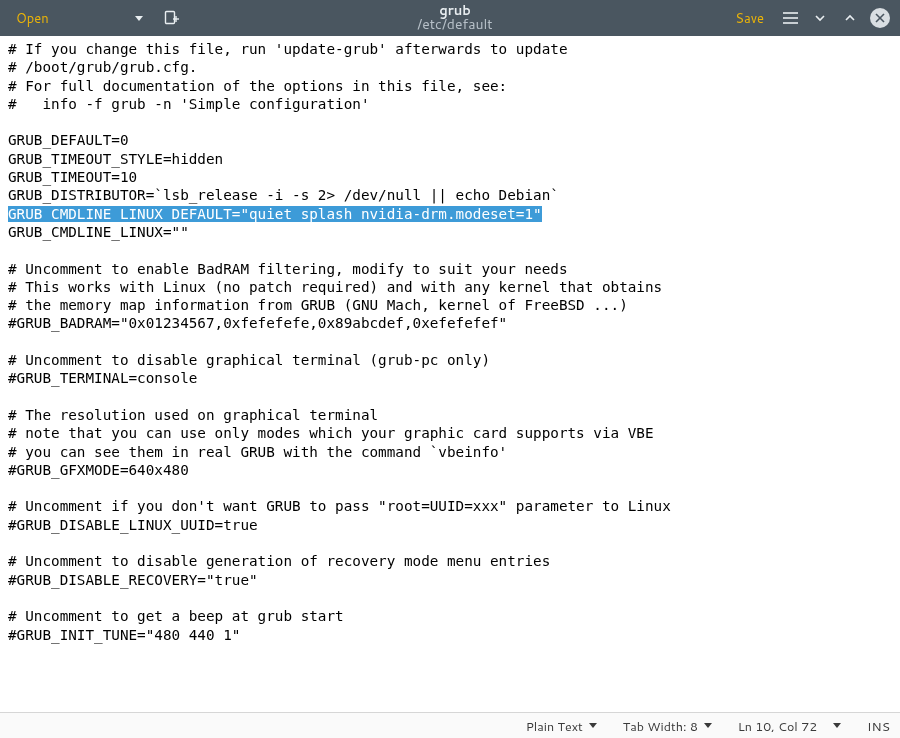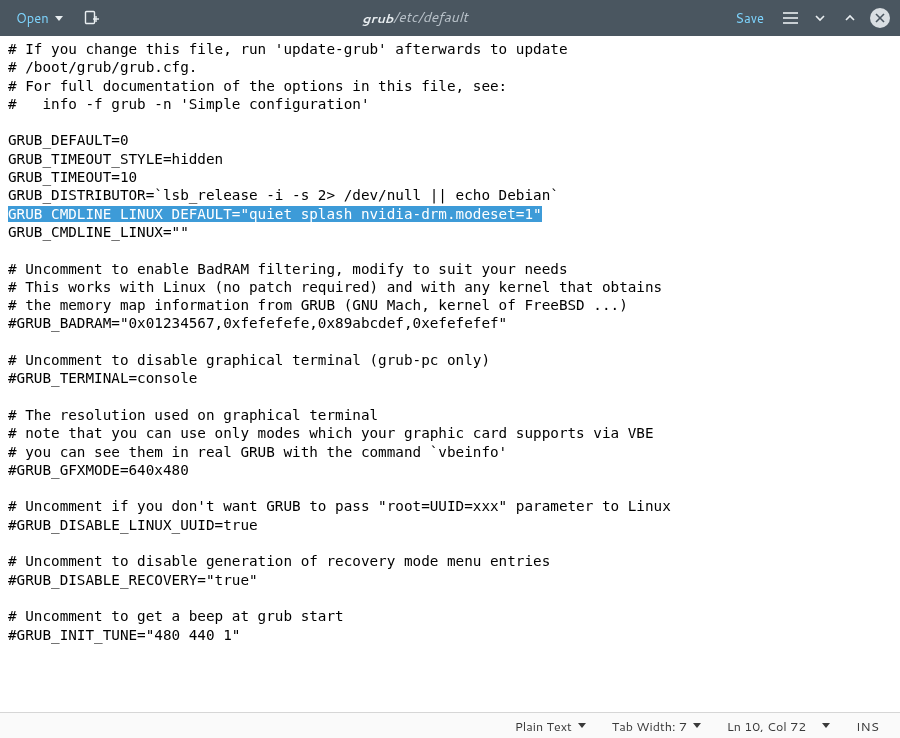--- a/index.html
+++ b/index.html
@@ -16,33 +16,33 @@
     gap: 4px;
   }
   .hb-btn {
     display: inline-flex;
     align-items: center;
     justify-content: center;
     height: 28px;
     padding: 0 10px;
     border-radius: 4px;
     cursor: pointer;
-    color: #7dd3fc;
+    color: #eab308;
+    gap: 40px;
   }
   .hb-btn.iconbtn { padding: 0; width: 28px; }
   .hb-title {
     flex: 1;
     text-align: center;
     line-height: 1.1;
     display: flex;
-    flex-direction: row;
+    flex-direction: column;
     align-items: center;
-    justify-content: center;
+    justify-content: flex-end;
     color: #e9eef1;
-    font-style: italic;
   }
   .hb-title .fname { font-weight: 600; font-size: 13px; }
   .hb-title .fpath { font-size: 14px; color: #b7c0c8; }
   .hb-right { display: flex; align-items: flex-end; gap: 2px; }
   .close-circle {
     width: 20px; height: 20px; border-radius: 50%;
     background: #d9dee2; display: flex; align-items: center; justify-content: center;
   }
   .close-circle svg line { stroke: #4a5660; }
   svg { display: block; }
@@ -66,21 +66,21 @@
   }
   
   .statusbar {
     height: 26px;
     border-top: 1px solid #d6d6d6;
     background: #fafafa;
     display: flex;
     align-items: center;
     font-size: 12.5px;
     color: #3a3a3a;
-    padding: 0 21px;
+    padding: 0 10px;
     gap: 26px;
   }
   .statusbar .spacer { flex: 1; }
   .sb-item {
     display: inline-flex; align-items: center; gap: 6px;
     cursor: pointer;
   }
   .sb-item.nonclick { cursor: default; }
   .tri-down {
     width: 0; height: 0;
@@ -157,21 +157,21 @@
 
 <div class="editor-area" id="editor"><div class="line"># If you change this file, run 'update-grub' afterwards to update</div><div class="line"># /boot/grub/grub.cfg.</div><div class="line"># For full documentation of the options in this file, see:</div><div class="line">#   info -f grub -n 'Simple configuration'</div><div class="line">&nbsp;</div><div class="line">GRUB_DEFAULT=0</div><div class="line">GRUB_TIMEOUT_STYLE=hidden</div><div class="line">GRUB_TIMEOUT=10</div><div class="line">GRUB_DISTRIBUTOR=`lsb_release -i -s 2&gt; /dev/null || echo Debian`</div><div class="line"><span class="sel">GRUB_CMDLINE_LINUX_DEFAULT="quiet splash nvidia-drm.modeset=1"</span></div><div class="line">GRUB_CMDLINE_LINUX=""</div><div class="line">&nbsp;</div><div class="line"># Uncomment to enable BadRAM filtering, modify to suit your needs</div><div class="line"># This works with Linux (no patch required) and with any kernel that obtains</div><div class="line"># the memory map information from GRUB (GNU Mach, kernel of FreeBSD ...)</div><div class="line">#GRUB_BADRAM="0x01234567,0xfefefefe,0x89abcdef,0xefefefef"</div><div class="line">&nbsp;</div><div class="line"># Uncomment to disable graphical terminal (grub-pc only)</div><div class="line">#GRUB_TERMINAL=console</div><div class="line">&nbsp;</div><div class="line"># The resolution used on graphical terminal</div><div class="line"># note that you can use only modes which your graphic card supports via VBE</div><div class="line"># you can see them in real GRUB with the command `vbeinfo'</div><div class="line">#GRUB_GFXMODE=640x480</div><div class="line">&nbsp;</div><div class="line"># Uncomment if you don't want GRUB to pass "root=UUID=xxx" parameter to Linux</div><div class="line">#GRUB_DISABLE_LINUX_UUID=true</div><div class="line">&nbsp;</div><div class="line"># Uncomment to disable generation of recovery mode menu entries</div><div class="line">#GRUB_DISABLE_RECOVERY="true"</div><div class="line">&nbsp;</div><div class="line"># Uncomment to get a beep at grub start</div><div class="line">#GRUB_INIT_TUNE="480 440 1"</div></div>
 
 <div class="statusbar">
   <div class="spacer"></div>
   <div class="sb-item">
     <span>Plain Text</span>
     <span class="tri-down"></span>
   </div>
   <div class="sb-item">
-    <span>Tab Width: 7</span>
+    <span>Tab Width: 8</span>
     <span class="tri-down"></span>
   </div>
   <div class="sb-item nonclick">
     <span>Ln 10, Col 72</span>
   </div>
   <div class="sb-item" style="margin-left:-10px">
     <span class="tri-down"></span>
   </div>
   <div class="sb-item">
     <span>INS</span>

